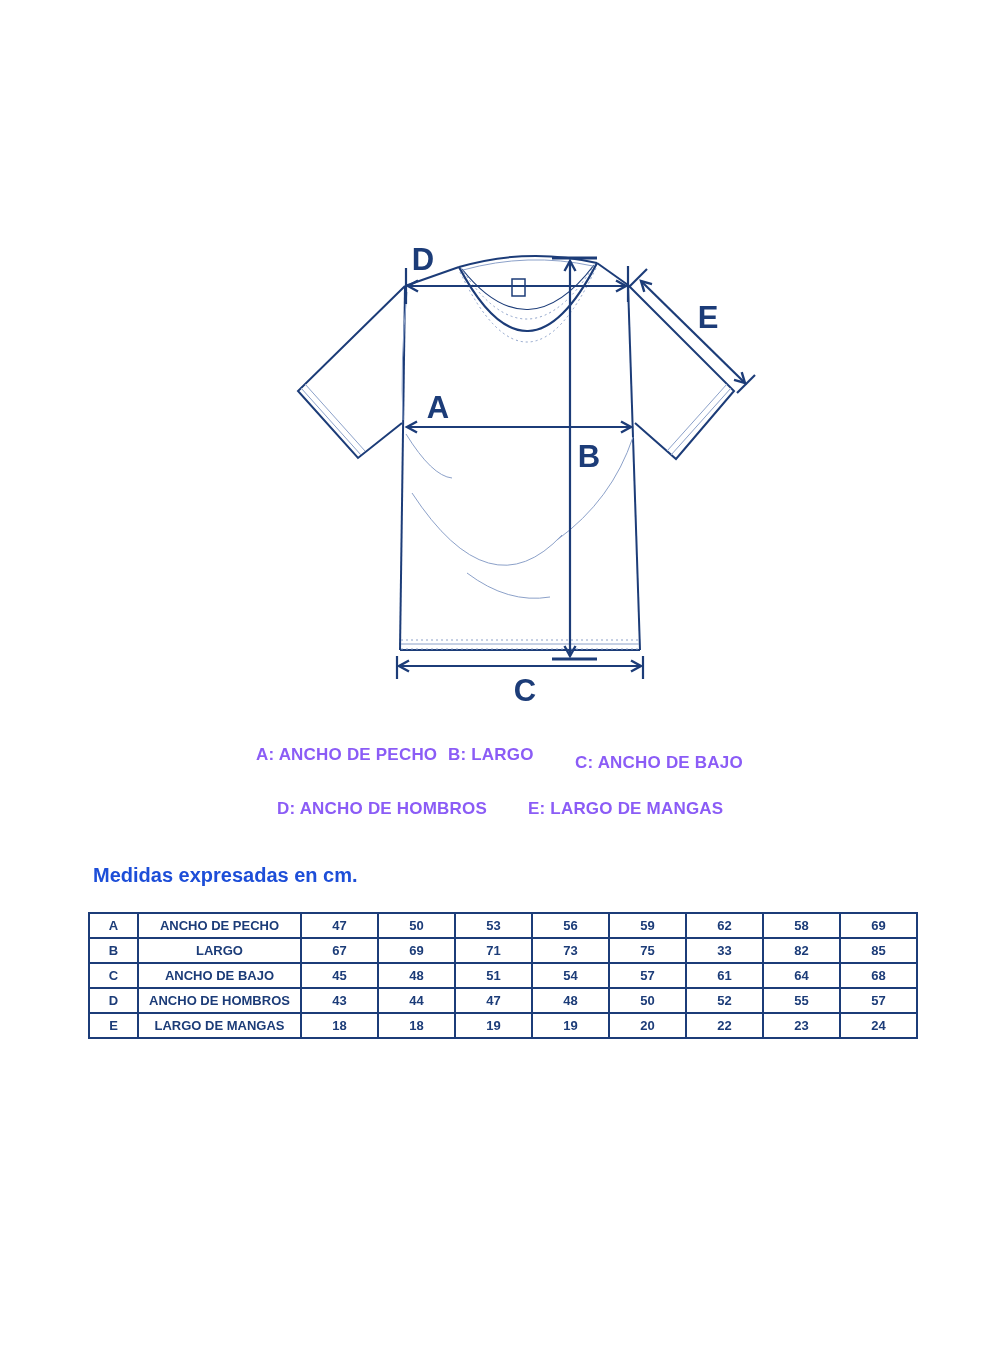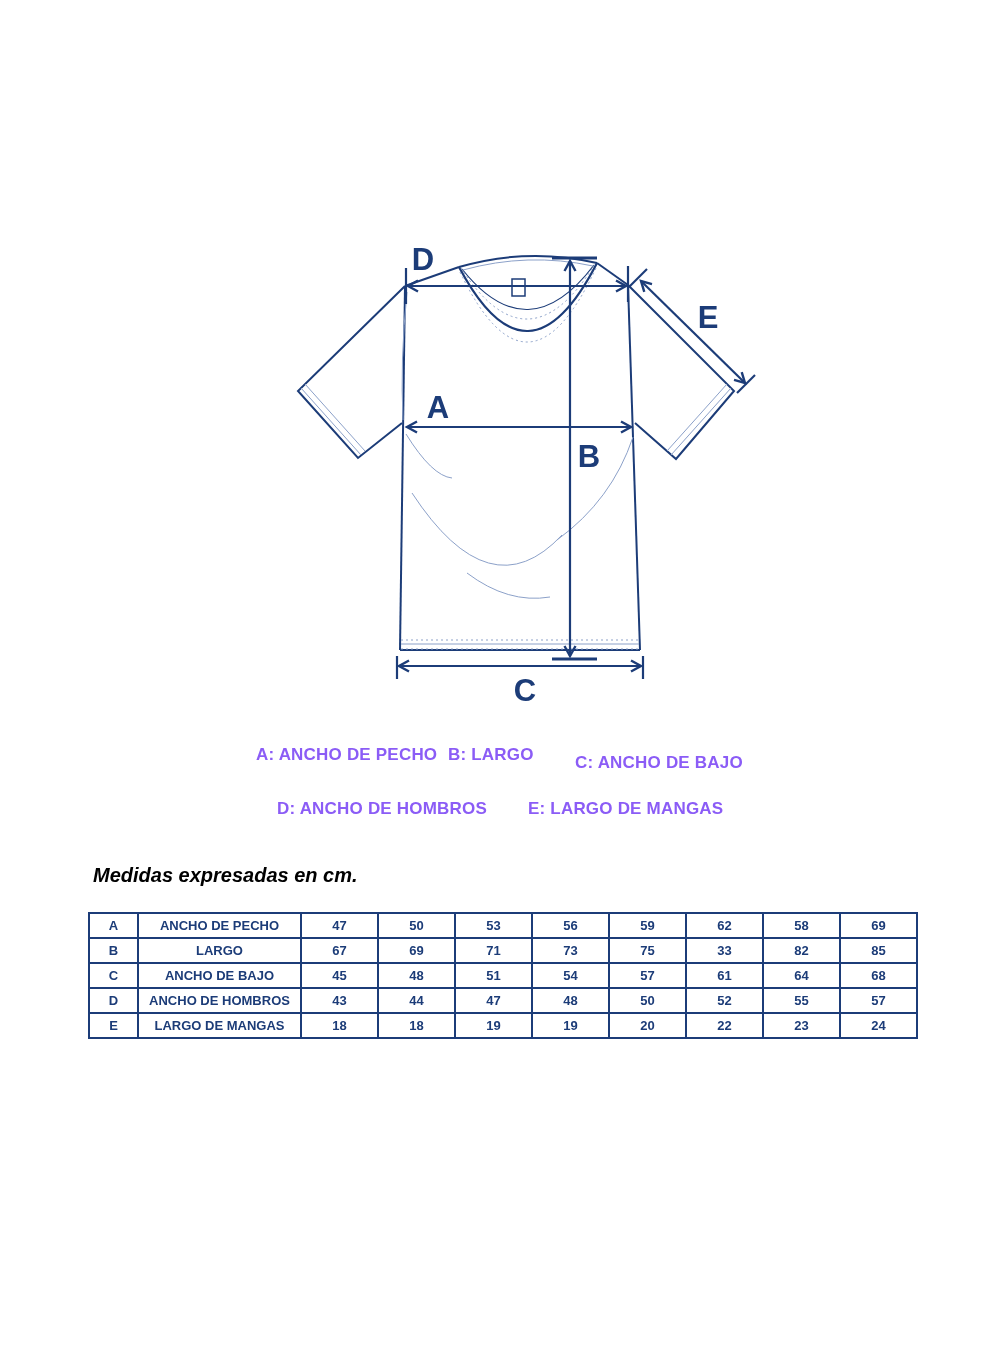--- a/index.html
+++ b/index.html
@@ -18,25 +18,24 @@
     color: #8b5cf6;
     font-weight: bold;
     font-size: 17px;
     white-space: nowrap;
     letter-spacing: 0.2px;
   }
 
   .section-title {
     position: absolute;
     left: 93px; top: 864px;
-    color: #000000;
+    color: #1d4ed8;
     font-weight: bold;
     font-size: 20px;
     margin: 0;
-    font-style: italic;
   }
 
   table.size-table {
     position: absolute;
     left: 88px; top: 912px;
     width: 830px;
     border-collapse: collapse;
     table-layout: fixed;
   }
   .size-table td, .size-table th {

